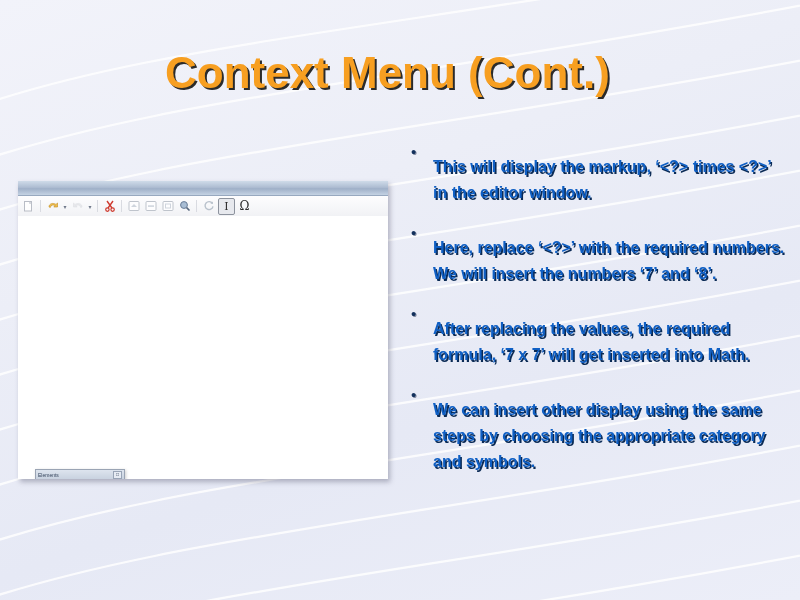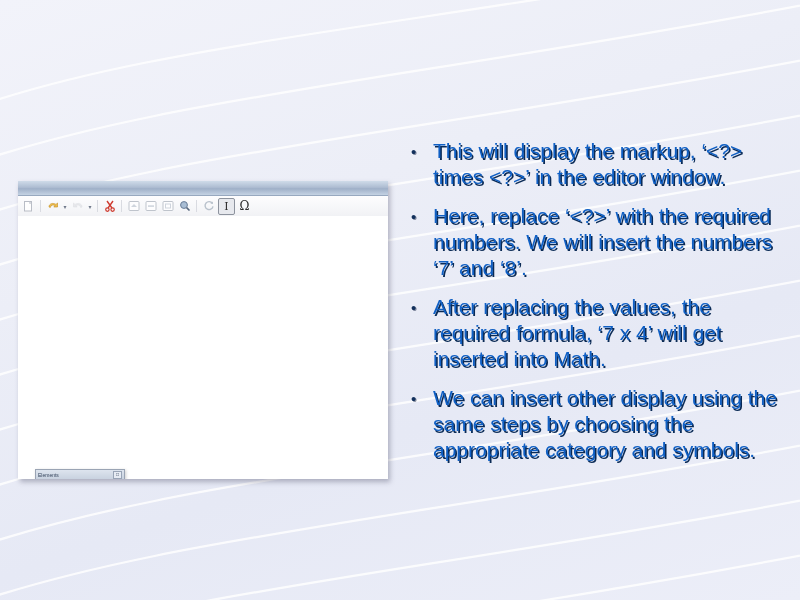--- a/index.html
+++ b/index.html
@@ -36,23 +36,24 @@
     display:flex;align-items:flex-start;
     margin-bottom:13px;
   }
   .bullet .dot{
     color:#12305c;font-size:15px;line-height:27px;
     width:22px;flex:0 0 22px;text-align:left;padding-left:6px;
     text-shadow:1px 1px 0 rgba(10,25,60,.45);
   }
   .bullet .btext{
     flex:1 1 auto;
-    font-size:21px;font-weight:normal;line-height:26px;
+    font-size:16px;font-weight:bold;line-height:26px;
     color:#0f5fc4;
     text-shadow:1.5px 1.5px 0 #0a2a55;
+    margin-top:16px;
   }
 
   
   #shot{
     position:absolute;left:18px;top:181px;width:370px;height:298px;
     background:#ffffff;
     box-shadow:2px 3px 5px rgba(60,60,90,.35);
     overflow:hidden;
   }
   #shot-titlebar{
@@ -117,36 +118,37 @@
       <path d="M-60,450 C150,370 430,355 880,265"></path>
       <path d="M-60,505 C150,425 430,410 880,320"></path>
       <path d="M-60,560 C150,480 430,465 880,375"></path>
       <path d="M-60,615 C150,535 430,520 880,430"></path>
       <path d="M-60,670 C150,590 430,575 880,485"></path>
       <path d="M-60,725 C150,645 430,630 880,540"></path>
       <path d="M-60,780 C150,700 430,685 880,595"></path>
     </g>
   </svg>
 
+  <div id="title">Context Menu (Cont.)</div>
 
   <div id="bullets">
 
     <div class="bullet">
       <span class="dot">•</span>
       <span class="btext">This will display the markup, ‘&lt;?&gt; times &lt;?&gt;’ in the editor window.</span>
     </div>
 
     <div class="bullet">
       <span class="dot">•</span>
       <span class="btext">Here, replace ‘&lt;?&gt;’ with the required numbers. We will insert the numbers ‘7’ and ‘8’.</span>
     </div>
 
     <div class="bullet">
       <span class="dot">•</span>
-      <span class="btext">After replacing the values, the required formula, ‘7 x 4’ will get inserted into Math.</span>
+      <span class="btext">After replacing the values, the required formula, ‘7 x 7’ will get inserted into Math.</span>
     </div>
 
     <div class="bullet">
       <span class="dot">•</span>
       <span class="btext">We can insert other display using the same steps by choosing the appropriate category and symbols.</span>
     </div>
 
   </div>
 
   <div id="shot">

